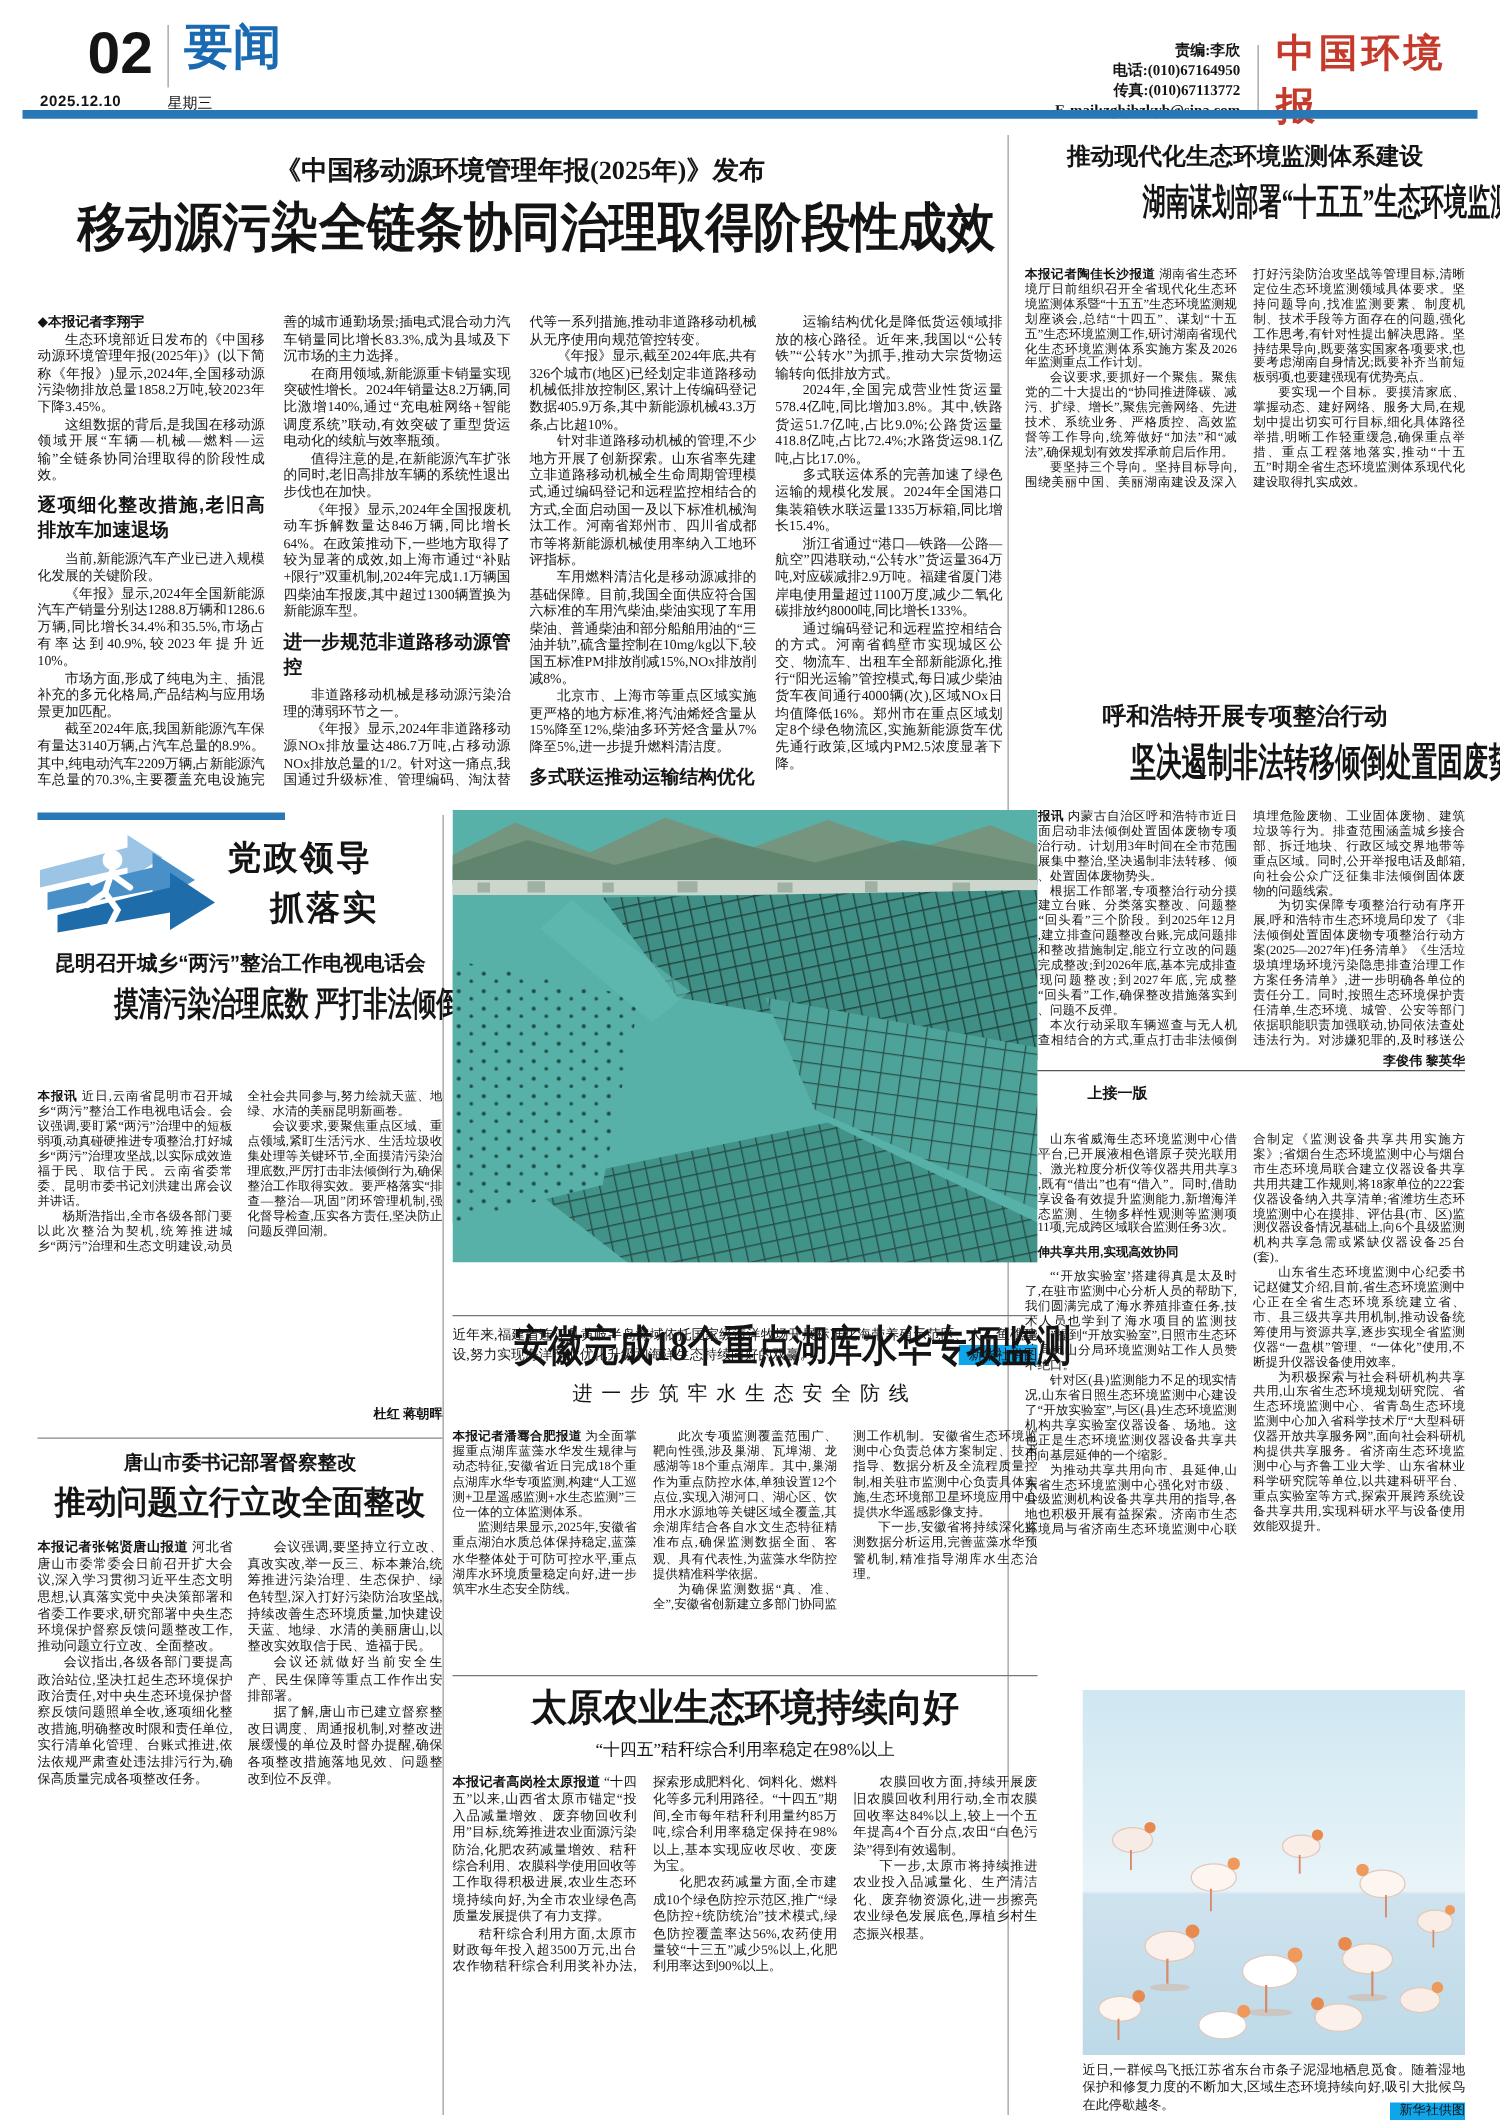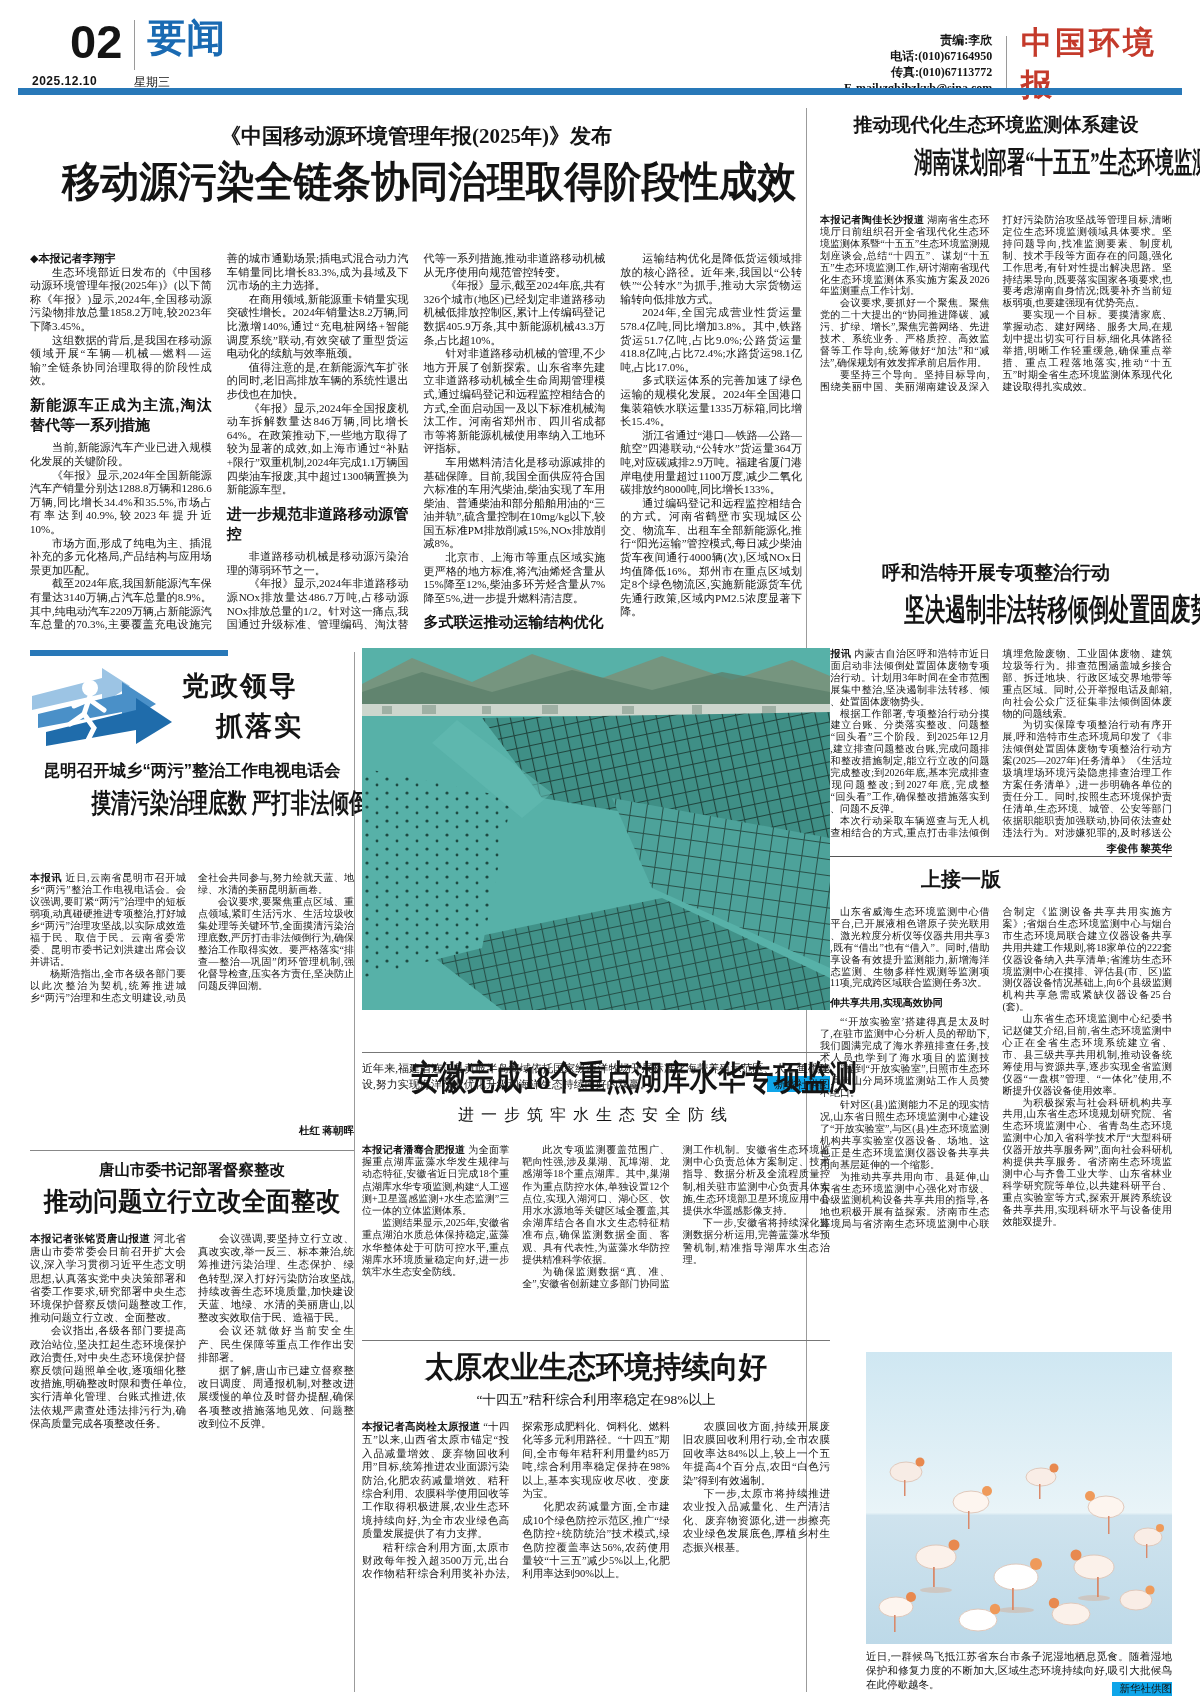--- a/index.html
+++ b/index.html
@@ -65,21 +65,21 @@
 
   <div class="abs" style="left:30px;top:106px;width:772px;height:546px;">
     <div class="center" style="margin-top:16px;font-size:21px;font-weight:bold;">《中国移动源环境管理年报(2025年)》发布</div>
     <div class="center" style="margin-top:8px;">
       <span class="squeeze headline sans" style="font-size:42px;transform:scaleX(.92);">移动源污染全链条协同治理取得阶段性成效</span>
     </div>
     <div class="abs bodytext" style="left:0;top:146px;width:772px;height:398px;column-count:4;column-gap:15px;font-size:11px;line-height:13.6px;">
         <p class="para nolead"><b>◆本报记者李翔宇 </b></p>
         <p class="para">生态环境部近日发布的《中国移动源环境管理年报(2025年)》(以下简称《年报》)显示,2024年,全国移动源污染物排放总量1858.2万吨,较2023年下降3.45%。</p>
         <p class="para">这组数据的背后,是我国在移动源领域开展“车辆—机械—燃料—运输”全链条协同治理取得的阶段性成效。</p>
-        <h4 class="col-subhead" style="font-size: 15px;">新能源车正成为主流,淘汰替代等一系列措施</h4>
+        <h4 class="col-subhead" style="font-size: 15px;">逐项细化整改措施,老旧高排放车加速退场</h4>
         <p class="para">当前,新能源汽车产业已进入规模化发展的关键阶段。</p>
         <p class="para">《年报》显示,2024年全国新能源汽车产销量分别达1288.8万辆和1286.6万辆,同比增长34.4%和35.5%,市场占有率达到40.9%,较2023年提升近10%。</p>
         <p class="para">市场方面,形成了纯电为主、插混补充的多元化格局,产品结构与应用场景更加匹配。</p>
         <p class="para">截至2024年底,我国新能源汽车保有量达3140万辆,占汽车总量的8.9%。其中,纯电动汽车2209万辆,占新能源汽车总量的70.3%,主要覆盖充电设施完善的城市通勤场景;插电式混合动力汽车销量同比增长83.3%,成为县域及下沉市场的主力选择。</p>
         <p class="para">在商用领域,新能源重卡销量实现突破性增长。2024年销量达8.2万辆,同比激增140%,通过“充电桩网络+智能调度系统”联动,有效突破了重型货运电动化的续航与效率瓶颈。</p>
         <p class="para">值得注意的是,在新能源汽车扩张的同时,老旧高排放车辆的系统性退出步伐也在加快。</p>
         <p class="para">《年报》显示,2024年全国报废机动车拆解数量达846万辆,同比增长64%。在政策推动下,一些地方取得了较为显著的成效,如上海市通过“补贴+限行”双重机制,2024年完成1.1万辆国四柴油车报废,其中超过1300辆置换为新能源车型。</p>
         <h4 class="col-subhead" style="font-size: 15px;">进一步规范非道路移动源管控</h4>
         <p class="para">非道路移动机械是移动源污染治理的薄弱环节之一。</p>
         <p class="para">《年报》显示,2024年非道路移动源NOx排放量达486.7万吨,占移动源NOx排放总量的1/2。针对这一痛点,我国通过升级标准、管理编码、淘汰替代等一系列措施,推动非道路移动机械从无序使用向规范管控转变。</p>
@@ -119,21 +119,21 @@
         <p class="para">根据工作部署,专项整治行动分摸排建立台账、分类落实整改、问题整改“回头看”三个阶段。到2025年12月底,建立排查问题整改台账,完成问题排查和整改措施制定,能立行立改的问题要完成整改;到2026年底,基本完成排查发现问题整改;到2027年底,完成整改“回头看”工作,确保整改措施落实到位、问题不反弹。</p>
         <p class="para">本次行动采取车辆巡查与无人机巡查相结合的方式,重点打击非法倾倒填埋危险废物、工业固体废物、建筑垃圾等行为。排查范围涵盖城乡接合部、拆迁地块、行政区域交界地带等重点区域。同时,公开举报电话及邮箱,向社会公众广泛征集非法倾倒固体废物的问题线索。</p>
         <p class="para">为切实保障专项整治行动有序开展,呼和浩特市生态环境局印发了《非法倾倒处置固体废物专项整治行动方案(2025—2027年)任务清单》《生活垃圾填埋场环境污染隐患排查治理工作方案任务清单》,进一步明确各单位的责任分工。同时,按照生态环境保护责任清单,生态环境、城管、公安等部门依据职能职责加强联动,协同依法查处违法行为。对涉嫌犯罪的,及时移送公安机关立案侦办,强化行政执法与刑事司法衔接。截至目前,全市已累计组织排查108次,查处相关案件5起,累计罚款21.3万元。</p>
       </div>
     <div class="abs byline" style="left:186px;top:282px;width:166px;font-size:10.5px;">李俊伟 黎英华</div>
   </div>
 
   <div class="abs hrule" style="left:820px;top:856px;width:352px;"></div>
 
   <div class="abs" style="left:820px;top:866px;width:352px;">
-    <div class="cont-label" style="margin-left:101px;font-size:20px;">上接一版</div>
+    <div class="cont-label" style="margin-left:50px;font-size:12px;">上接一版</div>
     <div class="abs bodytext" style="left:0;top:40px;width:352px;height:442px;column-count:2;column-gap:13px;font-size:10px;line-height:11.9px;">
         <p class="para">山东省威海生态环境监测中心借助平台,已开展液相色谱原子荧光联用仪、激光粒度分析仪等仪器共用共享3次,既有“借出”也有“借入”。同时,借助共享设备有效提升监测能力,新增海洋生态监测、生物多样性观测等监测项目11项,完成跨区域联合监测任务3次。</p>
         <h4 class="col-subhead">延伸共享共用,实现高效协同</h4>
         <p class="para">“‘开放实验室’搭建得真是太及时了,在驻市监测中心分析人员的帮助下,我们圆满完成了海水养殖排查任务,技术人员也学到了海水项目的监测技能。”提到“开放实验室”,日照市生态环境局岚山分局环境监测站工作人员赞不绝口。</p>
         <p class="para">针对区(县)监测能力不足的现实情况,山东省日照生态环境监测中心建设了“开放实验室”,与区(县)生态环境监测机构共享实验室仪器设备、场地。这也正是生态环境监测仪器设备共享共用向基层延伸的一个缩影。</p>
         <p class="para">为推动共享共用向市、县延伸,山东省生态环境监测中心强化对市级、县级监测机构设备共享共用的指导,各地也积极开展有益探索。济南市生态环境局与省济南生态环境监测中心联合制定《监测设备共享共用实施方案》;省烟台生态环境监测中心与烟台市生态环境局联合建立仪器设备共享共用共建工作规则,将18家单位的222套仪器设备纳入共享清单;省潍坊生态环境监测中心在摸排、评估县(市、区)监测仪器设备情况基础上,向6个县级监测机构共享急需或紧缺仪器设备25台(套)。</p>
         <p class="para">山东省生态环境监测中心纪委书记赵健艾介绍,目前,省生态环境监测中心正在全省生态环境系统建立省、市、县三级共享共用机制,推动设备统筹使用与资源共享,逐步实现全省监测仪器“一盘棋”管理、“一体化”使用,不断提升仪器设备使用效率。</p>
         <p class="para">为积极探索与社会科研机构共享共用,山东省生态环境规划研究院、省生态环境监测中心、省青岛生态环境监测中心加入省科学技术厅“大型科研仪器开放共享服务网”,面向社会科研机构提供共享服务。省济南生态环境监测中心与齐鲁工业大学、山东省林业科学研究院等单位,以共建科研平台、重点实验室等方式,探索开展跨系统设备共享共用,实现科研水平与设备使用效能双提升。</p>
       </div>
   </div>

